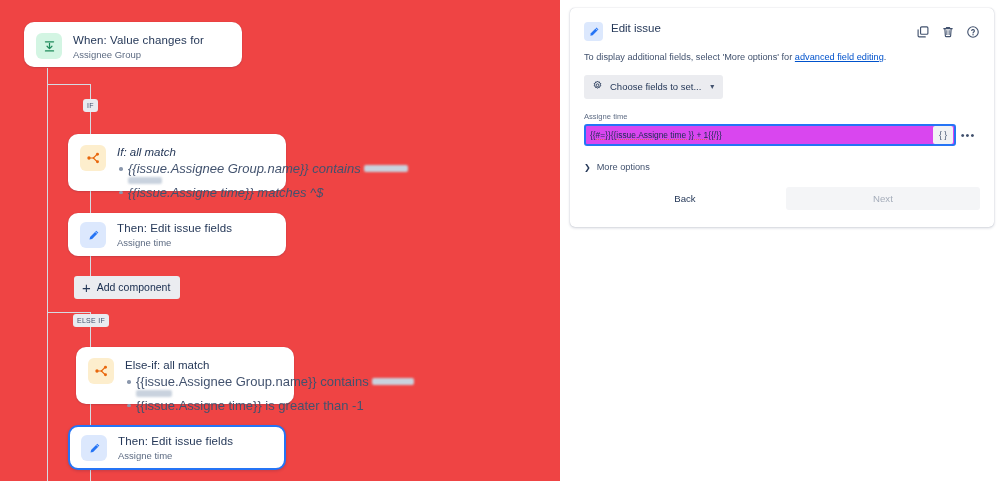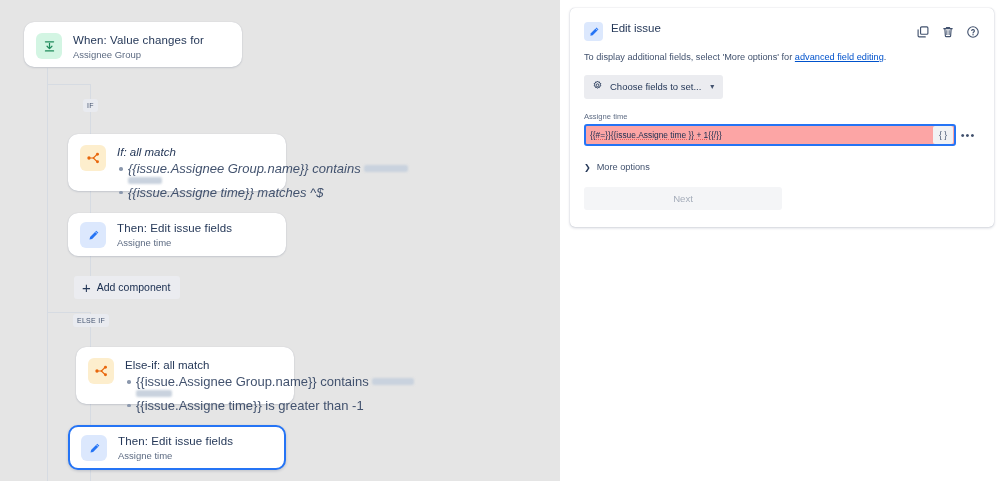--- a/index.html
+++ b/index.html
@@ -9,21 +9,21 @@
     overflow: hidden;
     font-family: "Liberation Sans", sans-serif;
     background: #ffffff;
     color: #172b4d;
   }
   #app { position: relative; width: 999px; height: 481px; background:#ffffff; }
 
   
   #canvas {
     position: absolute; left:0; top:0; width: 560px; height: 481px;
-    background: #e5e5e5;
+    background: #ef4444;
   }
   .rail {
     position:absolute; width:1px; background:#d6dbe2;
   }
   .rail-h { position:absolute; height:1px; background:#d6dbe2; }
 
   .node {
     position:absolute;
     background:#ffffff;
     border-radius: 10px;
@@ -148,21 +148,21 @@
   .caret { font-size:8px; color:#42526e; margin-left:2px;}
 
   .fieldlabel { font-size:7.6px; color:#5e6c84; margin-top:13px; }
 
   .inputrow { display:flex; align-items:center; margin-top:3px; }
   .inputbox {
     flex:1 1 auto;
     height:22px;
     border:2px solid #2574f5;
     border-radius:3px;
-    background:#fca5a5;
+    background:#d946ef;
     display:flex; align-items:center;
     padding-left:4px;
     position:relative;
     overflow:hidden;
   }
   .inputtext {
     font-size:8.4px; color:#172b4d;
     white-space:nowrap;
     text-decoration: underline;
     text-decoration-style: dotted;
@@ -372,18 +372,19 @@
         </div>
         <span class="dots">•••</span>
       </div>
 
       <div class="moreopts">
         <span class="chev">❯</span>
         <span>More options</span>
       </div>
 
       <div class="btnrow">
+        <div class="btn-back">Back</div>
         <div class="btn-next">Next</div>
       </div>
 
     </div>
   </div>
 </div>
 
 </body></html>

